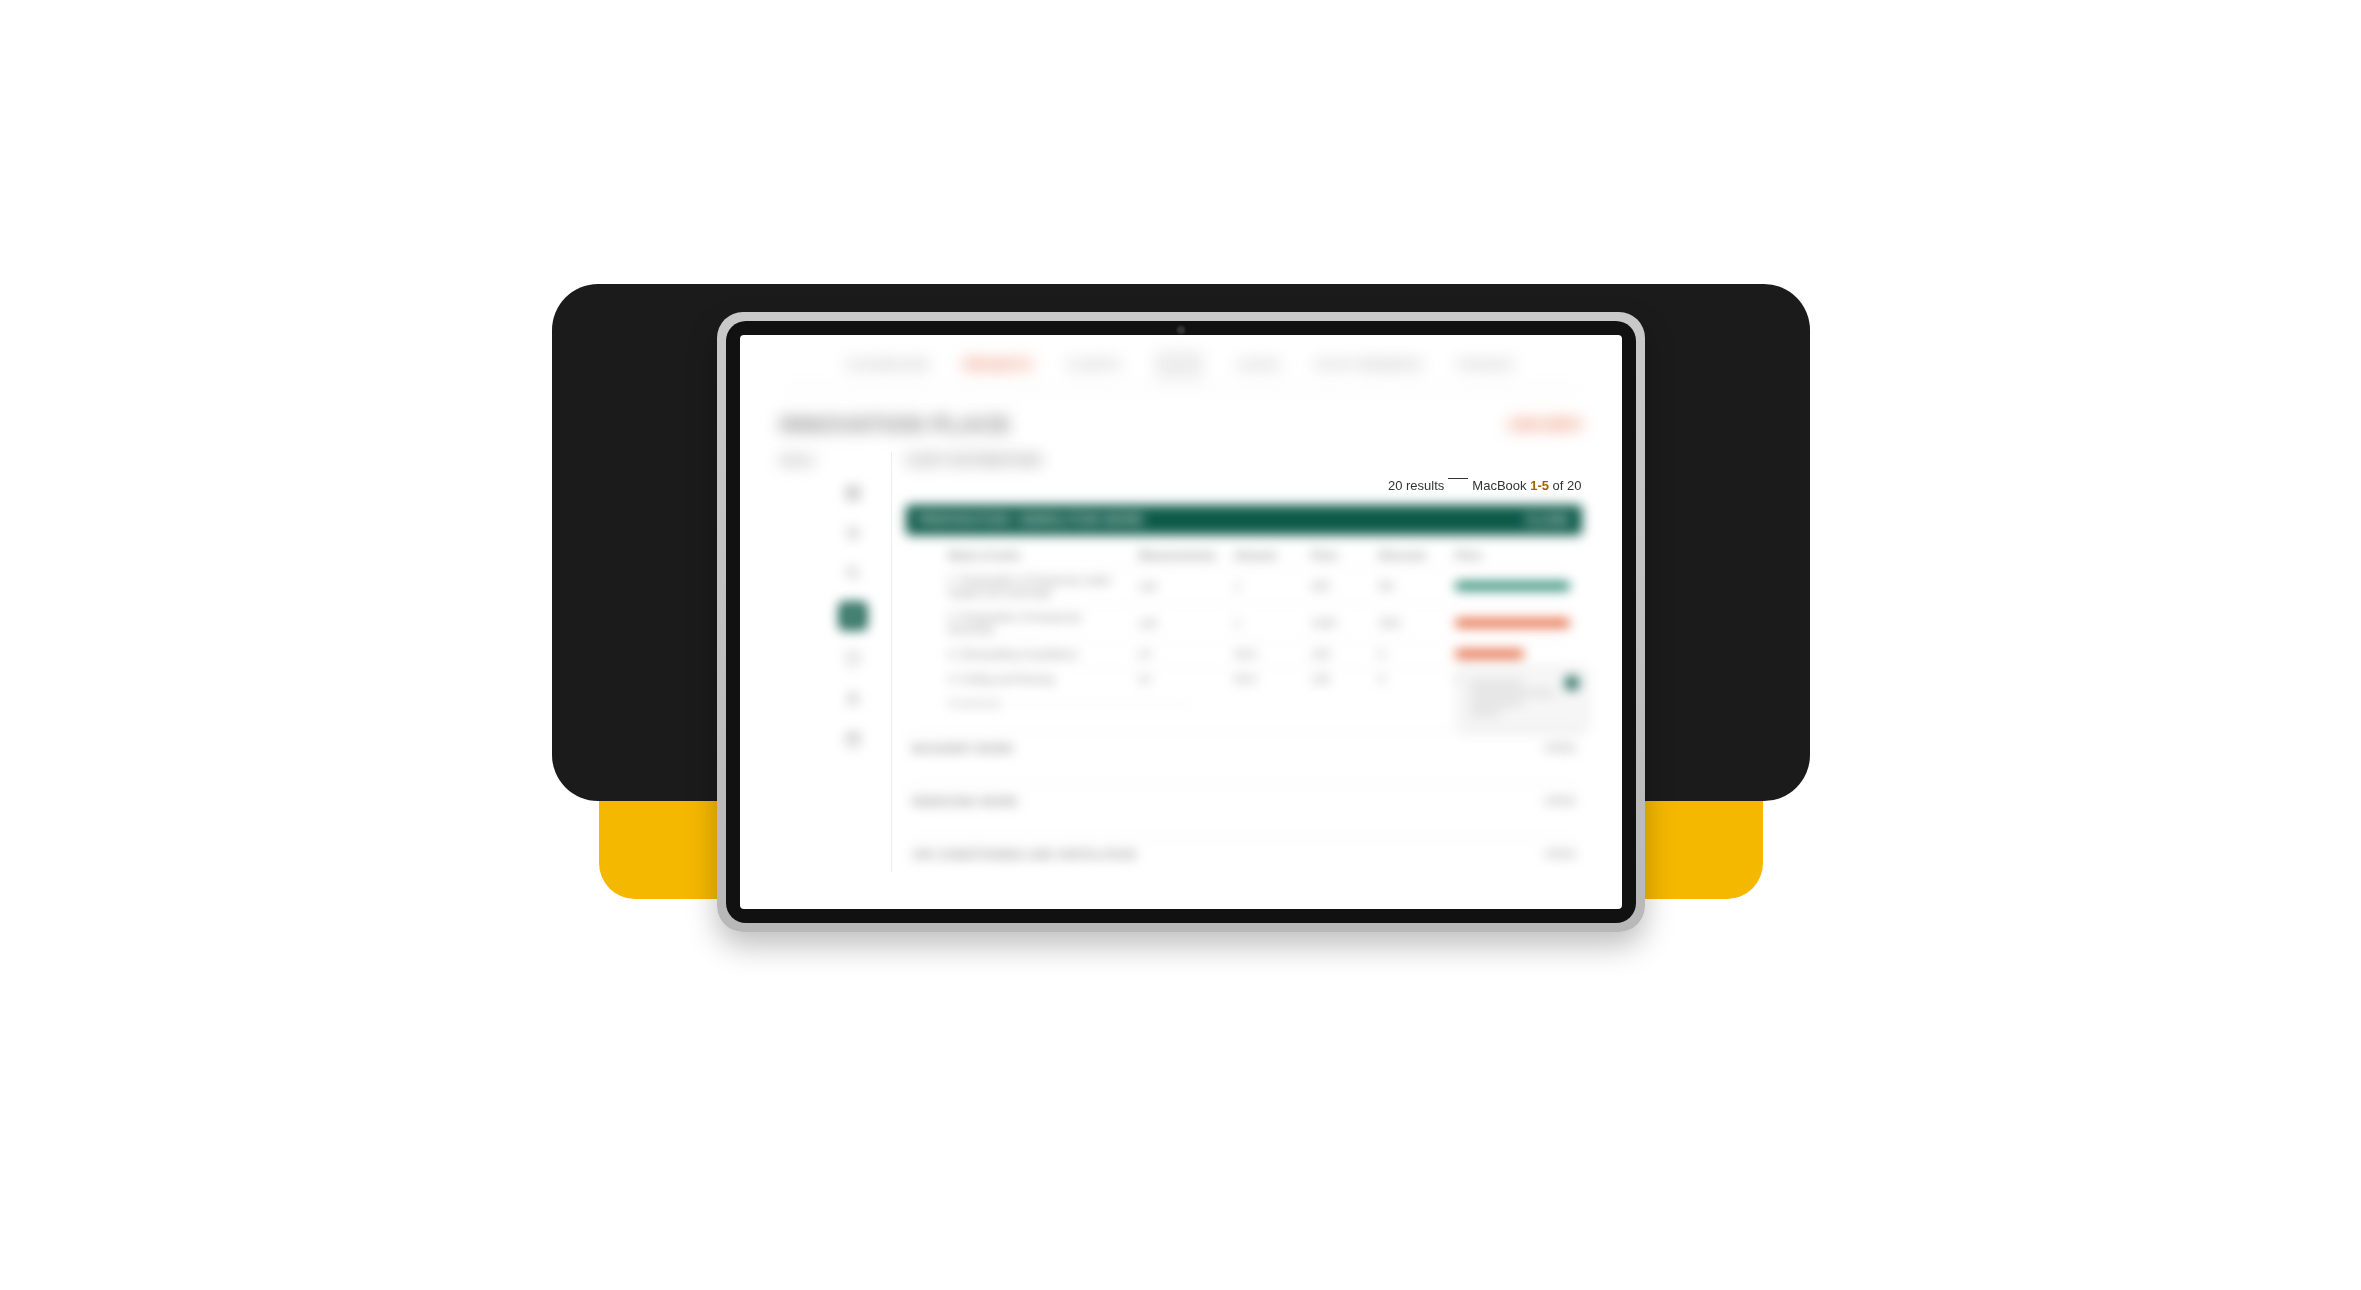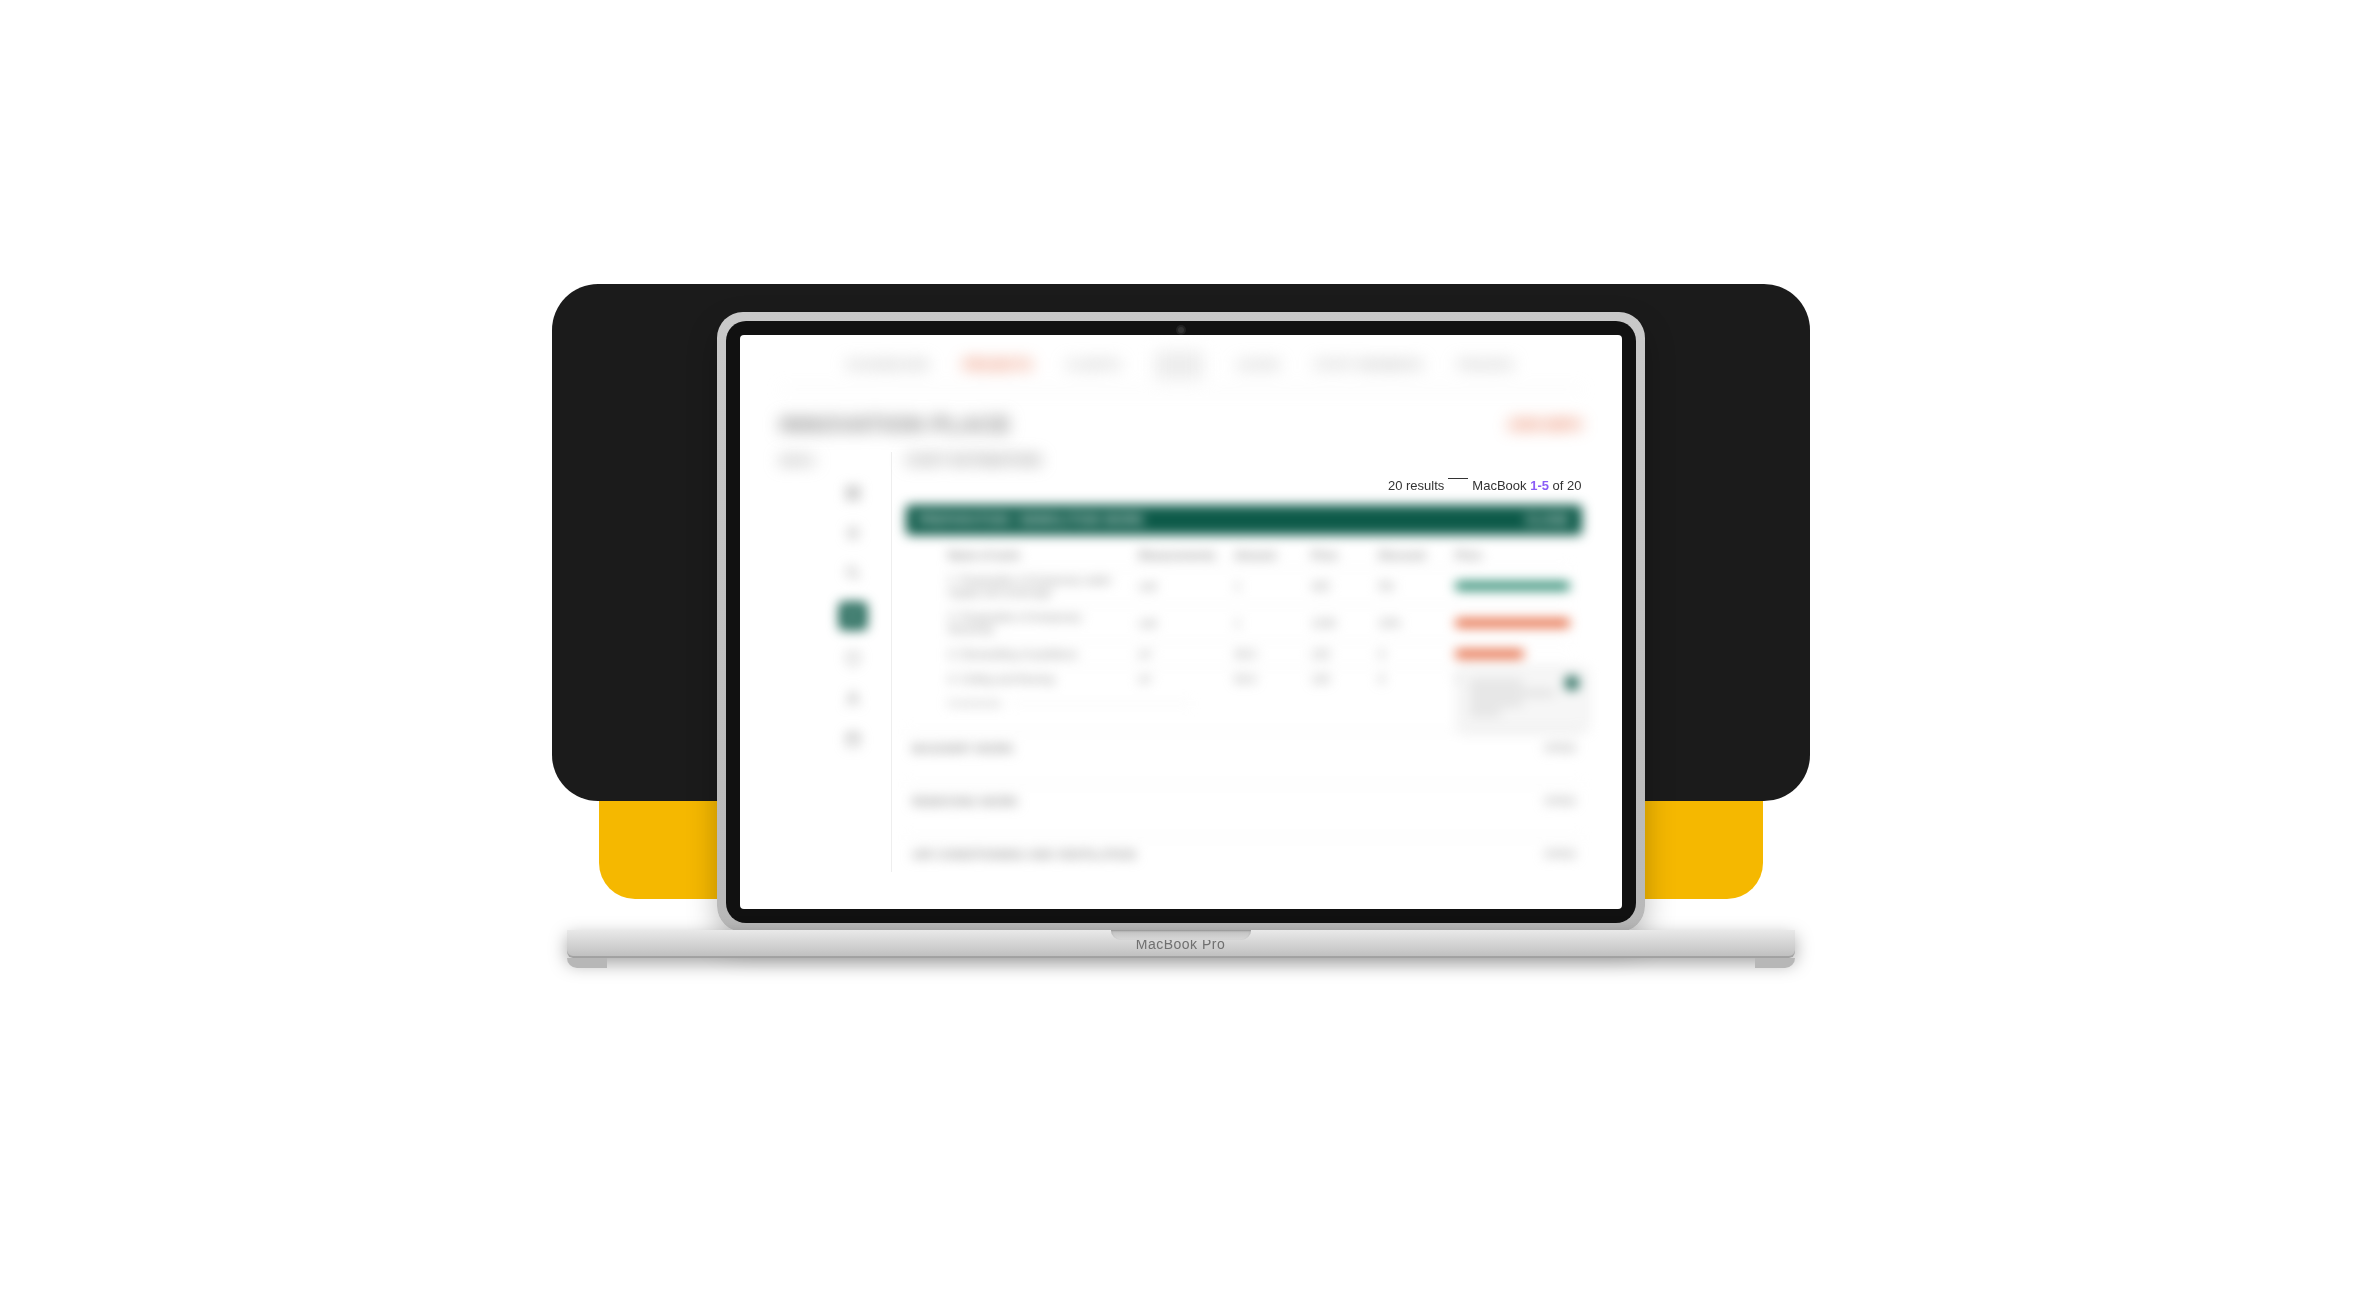--- a/index.html
+++ b/index.html
@@ -220,21 +220,21 @@
   .results-bar {
     display: flex;
     justify-content: flex-end;
     align-items: flex-start;
     gap: 4px;
     font-size: 13px;
     color: #333;
     margin-top: 4px;
     margin-bottom: 12px;
   }
-  .results-bar .accent { color: #8b5cf6; font-weight: 600; }
+  .results-bar .accent { color: #a16207; font-weight: 600; }
   .results-bar .dash { width: 20px; height: 1px; background: #333; display: inline-block; }
 
   .group-header {
     background: #0d5a49;
     color: #e8f0ee;
     border-radius: 4px;
     padding: 8px 12px;
     display: flex;
     justify-content: space-between;
     font-size: 12px;
@@ -487,20 +487,14 @@
                 </div>
 
               </div>
             </div>
 
           </div>
 
         </div>
       </div>
     </div>
-    <div class="deck">
-      <div class="deck-notch"></div>
-      <div class="deck-label">MacBook Pro</div>
-      <div class="deck-feet-left"></div>
-      <div class="deck-feet-right"></div>
-    </div>
   </div>
 </div>
 
 </body></html>

